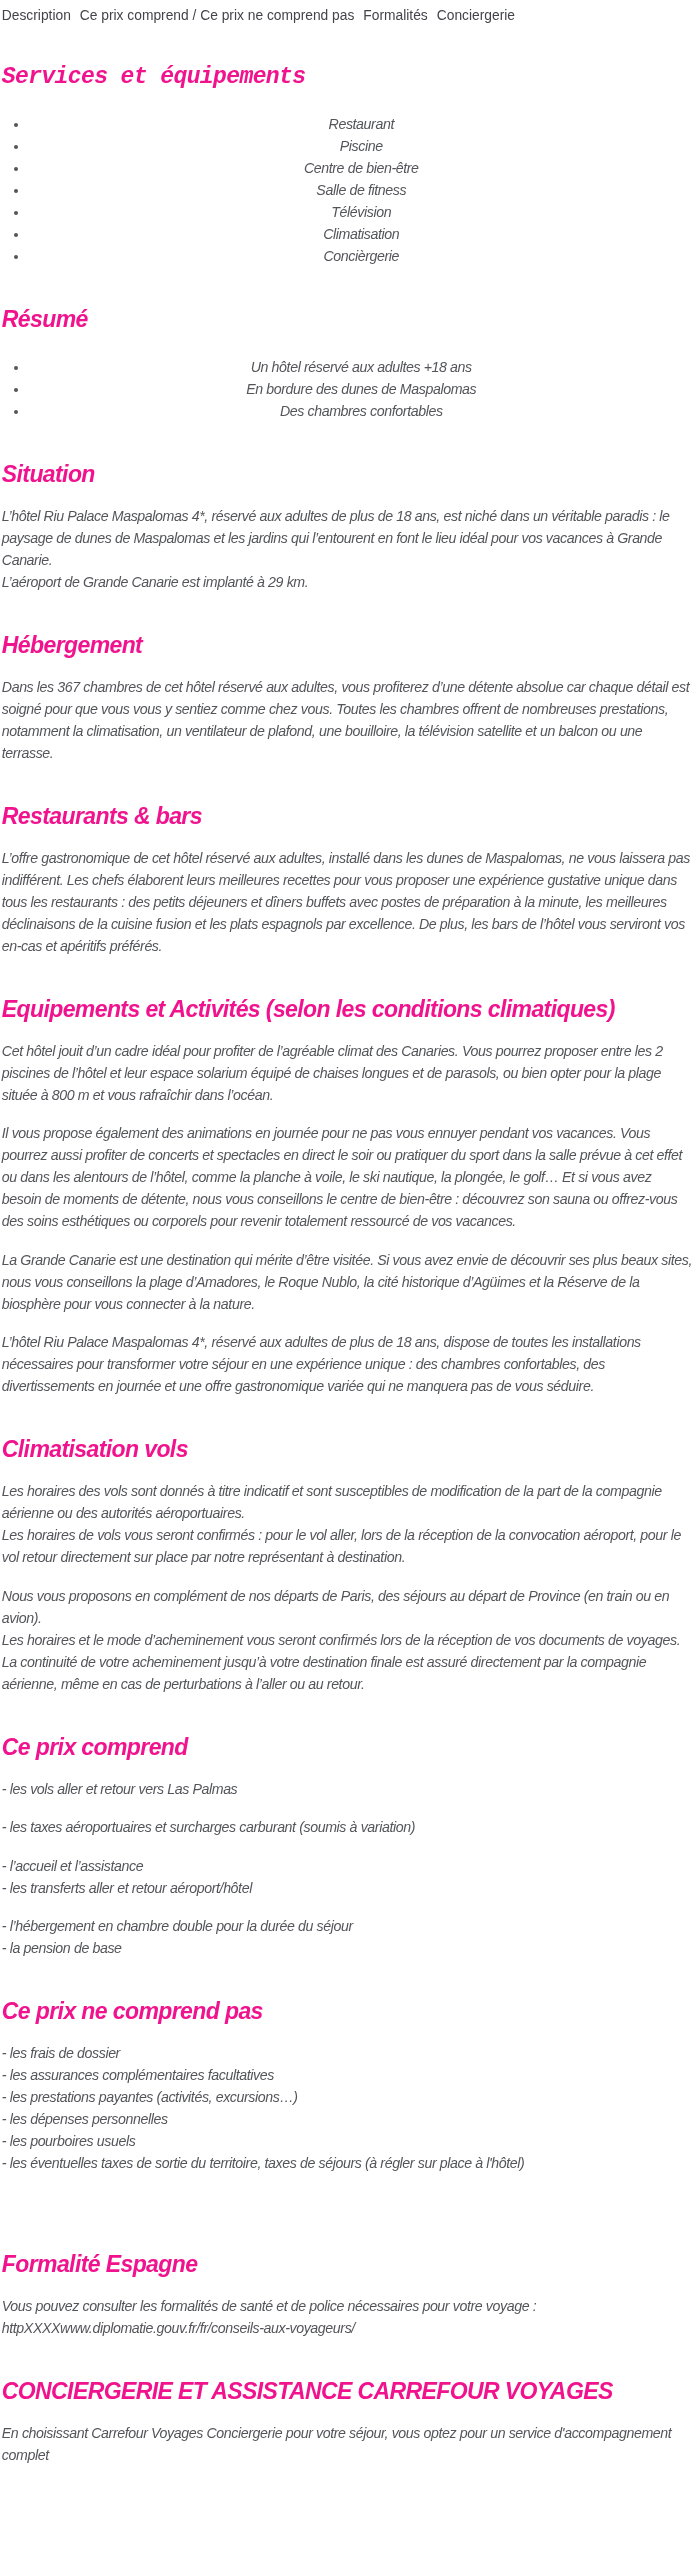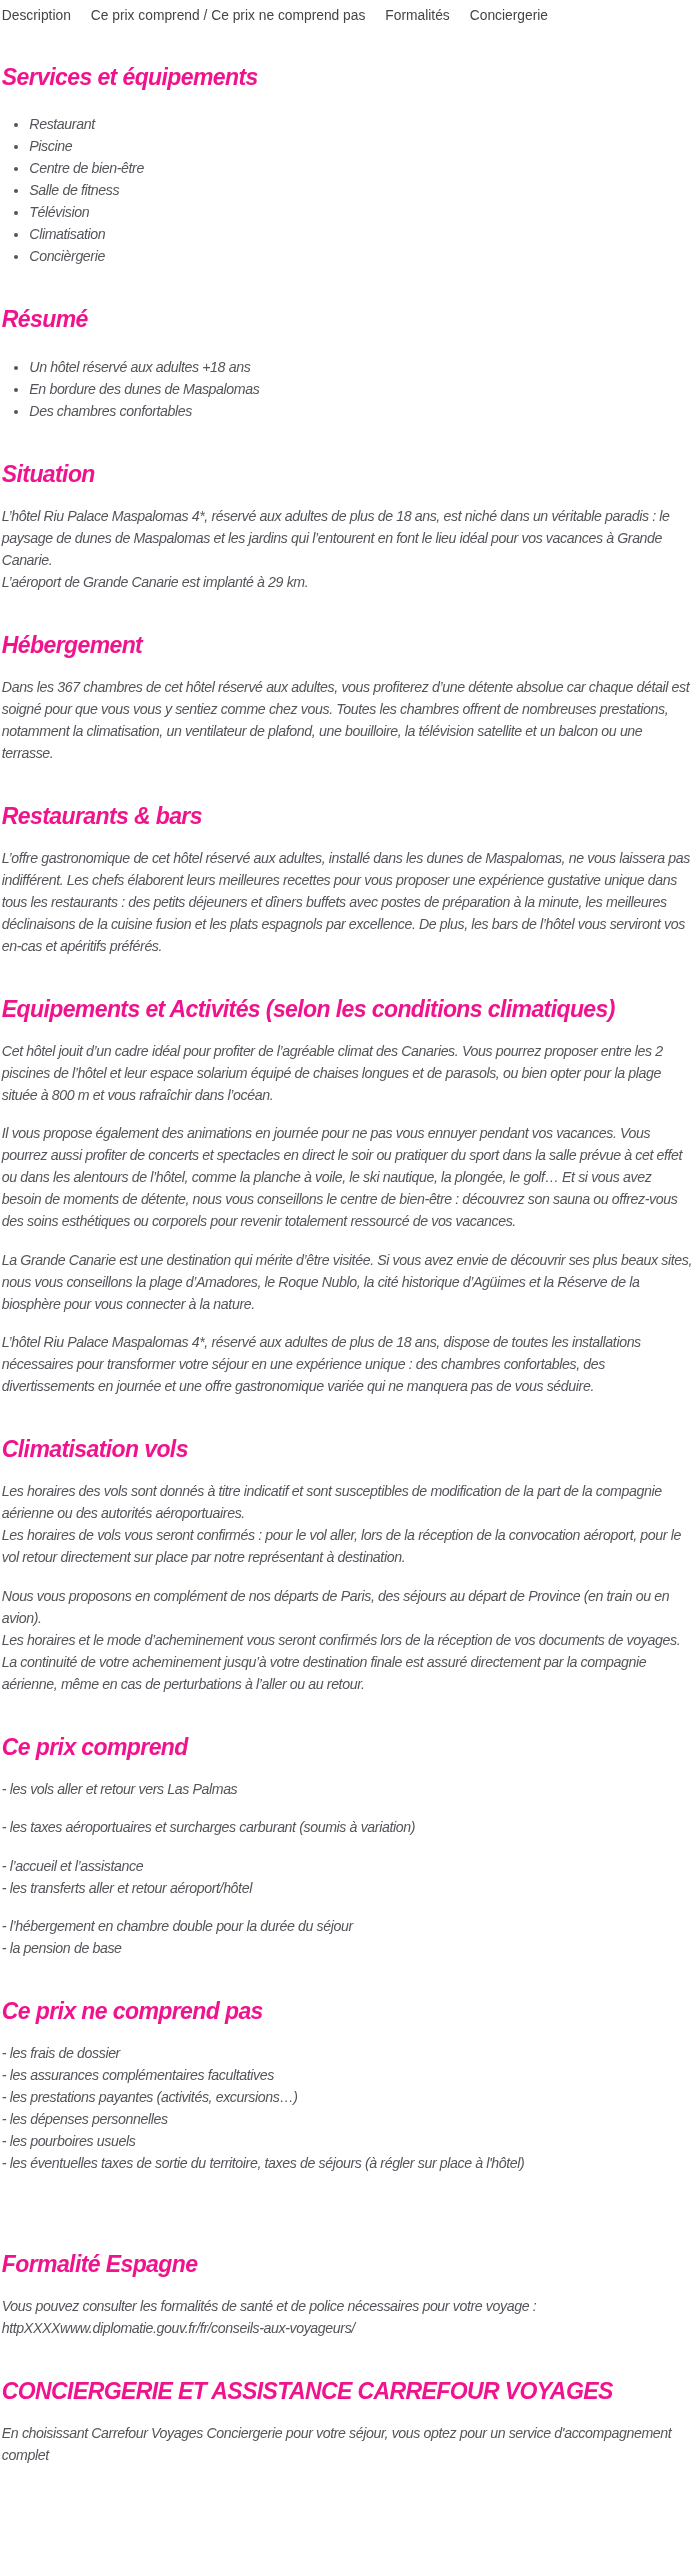--- a/index.html
+++ b/index.html
@@ -6,38 +6,38 @@
   body{
     width:696px;
     font-family:"Liberation Sans",sans-serif;
     color:#54555a;
     -webkit-font-smoothing:antialiased;
   }
   .page{padding:7.3px 2.8px 22px 1.8px;}
 
   
   .tabs{
-    display:flex;flex-wrap:wrap;gap:0 20px;
+    display:flex;flex-wrap:wrap;gap:0 9px;
     font-size:13.8px;line-height:17.4px;color:#43444a;
     font-style:normal;
   }
   .tab{cursor:pointer;white-space:nowrap;}
 
   
   section{display:block;}
   h2{
     color:#f1138e;
     font-style:italic;
     font-weight:bold;
     font-size:23px;
     line-height:27.5px;
     letter-spacing:-0.6px;
     margin:39px 0 0 0;
   }
-  section.first h2{}
+  section.first h2{font-family:Liberation Mono, monospace;}
   section.gap-xl h2{}
   section.gap-xxl h2{margin-top:77px;}
 
   p{
     font-style:italic;
     font-size:14.2px;
     line-height:22px;
     letter-spacing:-0.4px;
     margin:16.5px 0 0 0;
     white-space:pre-line;
@@ -47,20 +47,21 @@
   ul{
     margin:22px 0 0 0;
     padding:0 0 0 27.5px;
     list-style:disc;
   }
   li{
     font-style:italic;
     font-size:14.2px;
     line-height:22px;
     letter-spacing:-0.4px;
+    text-align:center;
   }
 </style>
 </head>
 <body>
 
 <div class="page">
 
   <nav class="tabs">
     <span class="tab">Description</span>
     <span class="tab">Ce prix comprend / Ce prix ne comprend pas</span>

